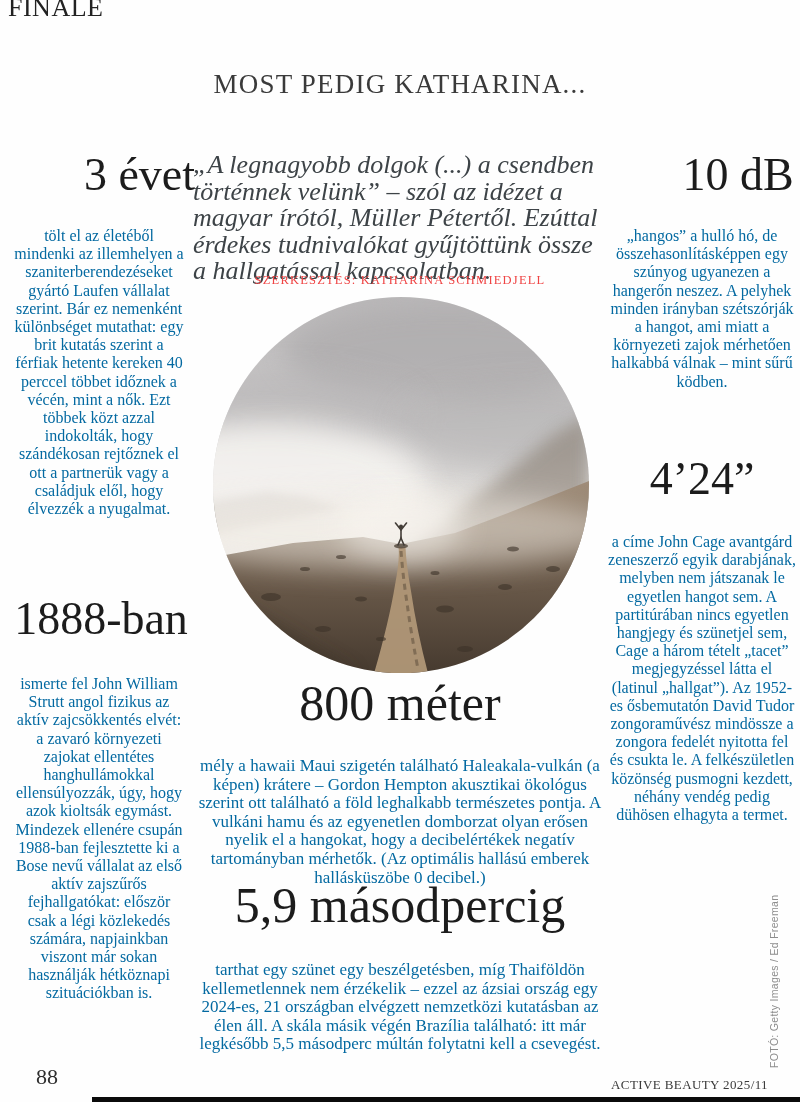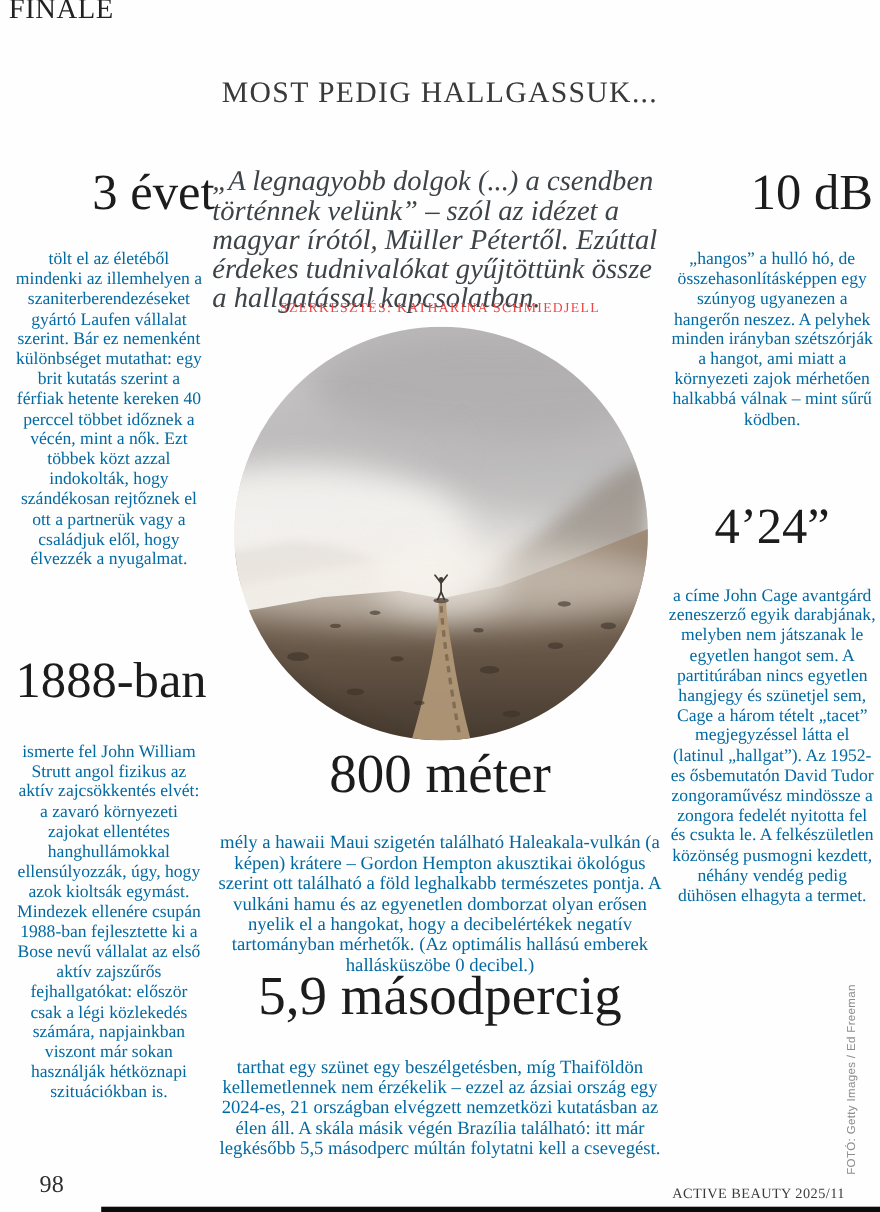--- a/index.html
+++ b/index.html
@@ -47,21 +47,21 @@
   .edge-bar{position:absolute;left:92px;right:0;bottom:0;height:5px;background:#0b0b0b;}
 </style>
 </head>
 <body>
 
 <div class="page">
 
   <div class="masthead">FINÁLÉ</div>
 
   <h1 class="title">
-    <span>MOST PEDIG HALLGASSUK...</span><br>
+    <span>MOST PEDIG KATHARINA...</span><br>
   </h1>
 
   <p class="lede">„A legnagyobb dolgok (...) a csendben történnek velünk” – szól az idézet a magyar írótól, Müller Pétertől. Ezúttal érdekes tudnivalókat gyűjtöttünk össze a hallgatással kapcsolatban.</p>
   <div class="byline">SZERKESZTÉS: KATHARINA SCHMIEDJELL</div>
 
   <div class="big-head side-head col-left h-evet" style="position: absolute; left: 5px; top: 152px; width: 190px;">3 évet</div>
   <p class="body-copy" style="position: absolute; left: 12px; top: 211px; width: 174px;">tölt el az életéből mindenki az illemhelyen a szaniterberendezéseket gyártó Laufen vállalat szerint. Bár ez nemenként különbséget mutathat: egy brit kutatás szerint a férfiak hetente kereken 40 perccel többet időznek a vécén, mint a nők. Ezt többek közt azzal indokolták, hogy szándékosan rejtőznek el ott a partnerük vagy a családjuk elől, hogy élvezzék a nyugalmat.</p>
   <div class="big-head side-head" style="position: absolute; left: 0px; top: 596px; width: 202px;">1888-ban</div>
   <p class="body-copy" style="position: absolute; left: 12px; top: 659px; width: 174px;">ismerte fel John William Strutt angol fizikus az aktív zajcsökkentés elvét: a zavaró környezeti zajokat ellentétes hanghullámokkal ellensúlyozzák, úgy, hogy azok kioltsák egymást. Mindezek ellenére csupán 1988-ban fejlesztette ki a Bose nevű vállalat az első aktív zajszűrős fejhallgatókat: először csak a légi közlekedés számára, napjainkban viszont már sokan használják hétköznapi szituációkban is.</p>
 
@@ -138,17 +138,17 @@
     </svg>
   </div>
 
   <div class="big-head mid-head h-meter">800 méter</div>
   <p class="body-copy mid-copy p-meter">mély a hawaii Maui szigetén található Haleakala-vulkán (a képen) krátere – Gordon Hempton akusztikai ökológus szerint ott található a föld leghalkabb természetes pontja. A vulkáni hamu és az egyenetlen domborzat olyan erősen nyelik el a hangokat, hogy a decibelértékek negatív tartományban mérhetők. (Az optimális hallású emberek hallásküszöbe 0 decibel.)</p>
   <div class="big-head mid-head h-masodperc">5,9 másodpercig</div>
   <p class="body-copy mid-copy p-masodperc">tarthat egy szünet egy beszélgetésben, míg Thaiföldön kellemetlennek nem érzékelik – ezzel az ázsiai ország egy 2024-es, 21 országban elvégzett nemzetközi kutatásban az élen áll. A skála másik végén Brazília található: itt már legkésőbb 5,5 másodperc múltán folytatni kell a csevegést.</p>
 
   <div class="photo-credit">FOTÓ: Getty Images / Ed Freeman</div>
 
-  <div class="page-number">98</div>
+  <div class="page-number">88</div>
   <div class="issue">ACTIVE BEAUTY 2025/11</div>
   <div class="edge-bar"></div>
 
 </div>
 
 </body></html>

